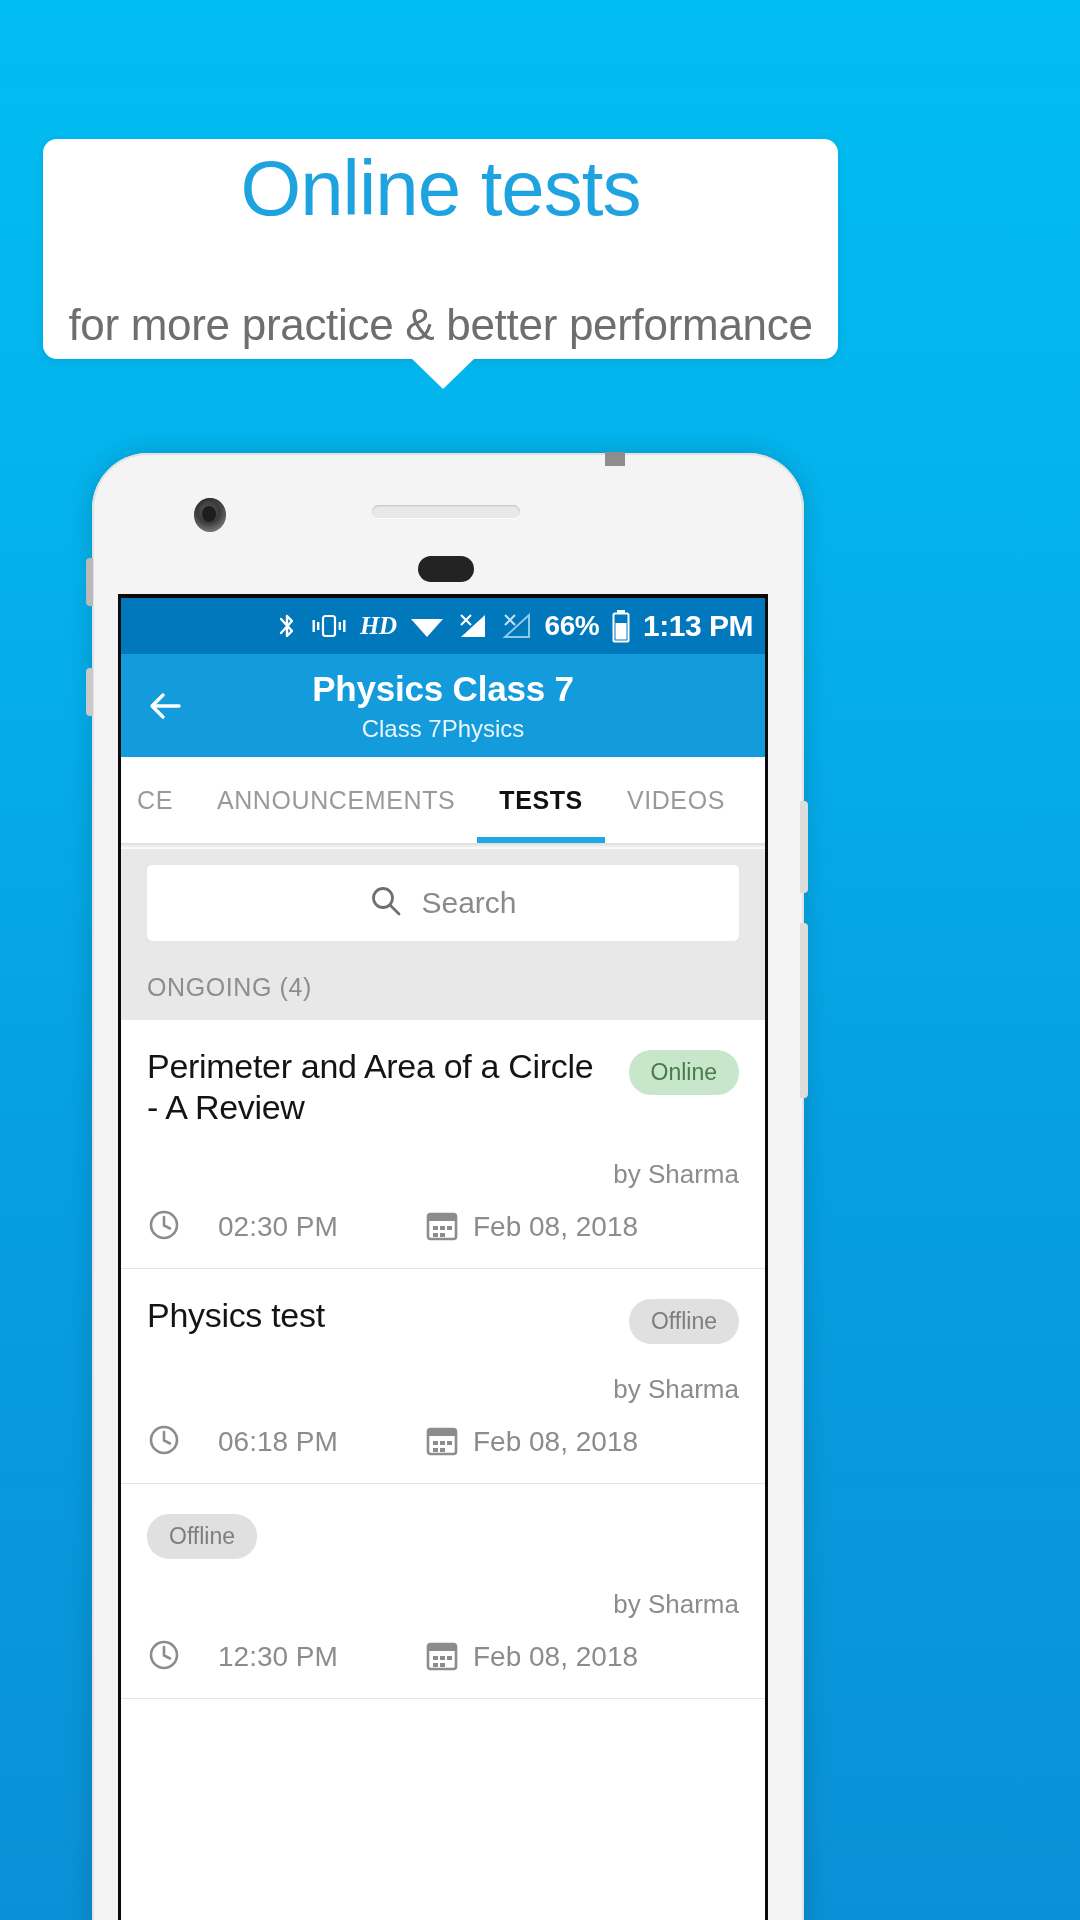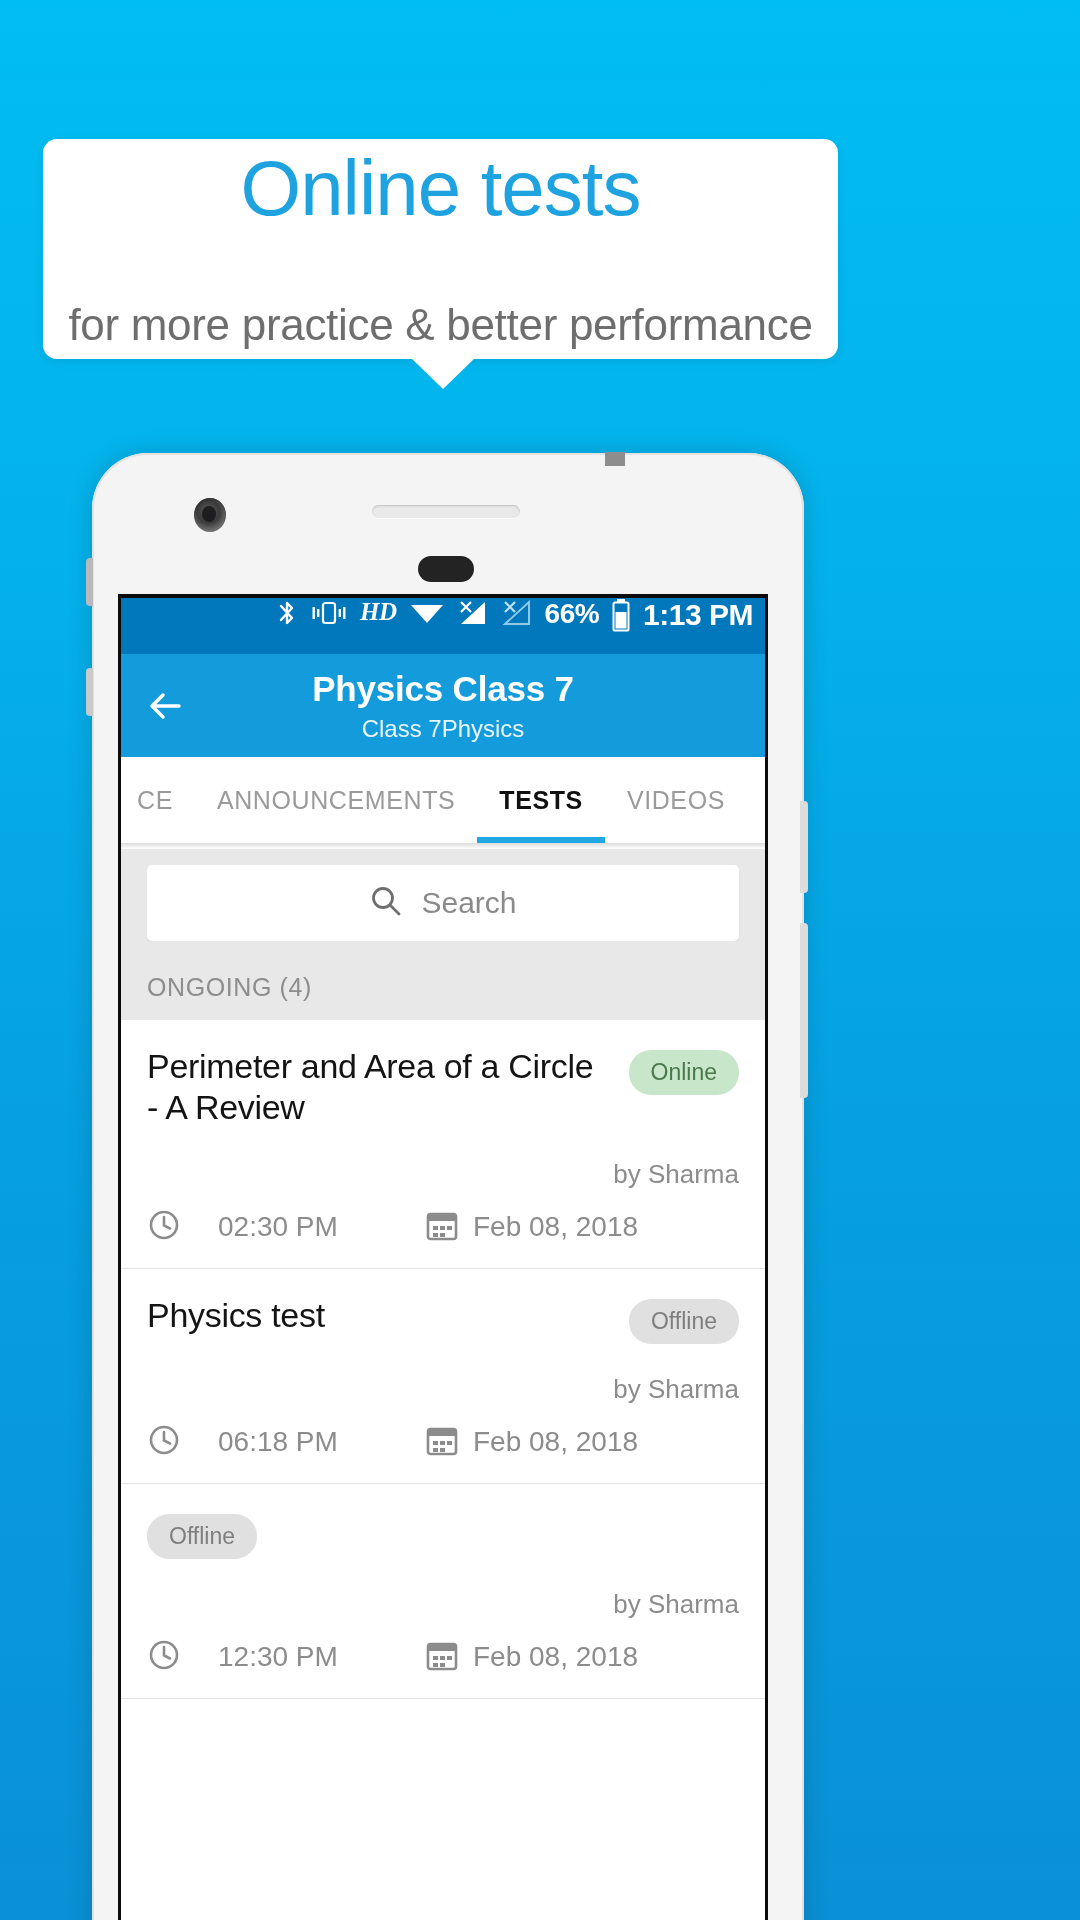--- a/index.html
+++ b/index.html
@@ -137,21 +137,21 @@
     border-top: 4px solid #0B0B0B;
     border-left: 3px solid #0B0B0B;
     border-right: 3px solid #0B0B0B;
   }
 
   
   .statusbar {
     height: 56px;
     background: #0177BC;
     display: flex;
-    align-items: flex-start;
+    align-items: center;
     justify-content: flex-end;
     padding-right: 12px;
     gap: 12px;
     color: #ffffff;
   }
   .sb-icon { display: flex; align-items: center; }
   .sb-hd {
     font-size: 25px; font-weight: bold; font-style: italic;
     font-family: "Liberation Serif", serif;
     letter-spacing: -0.5px;

